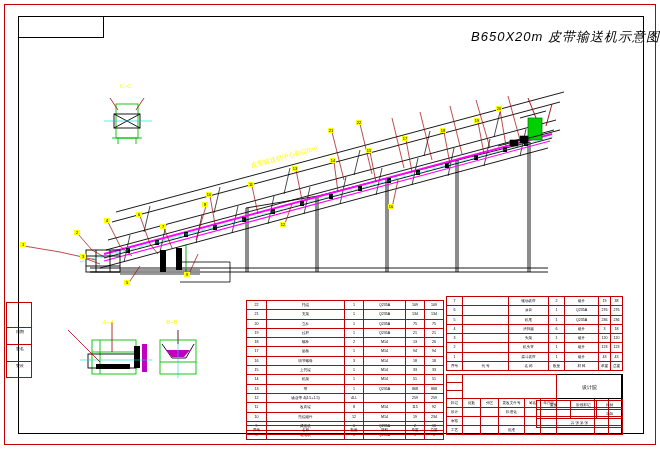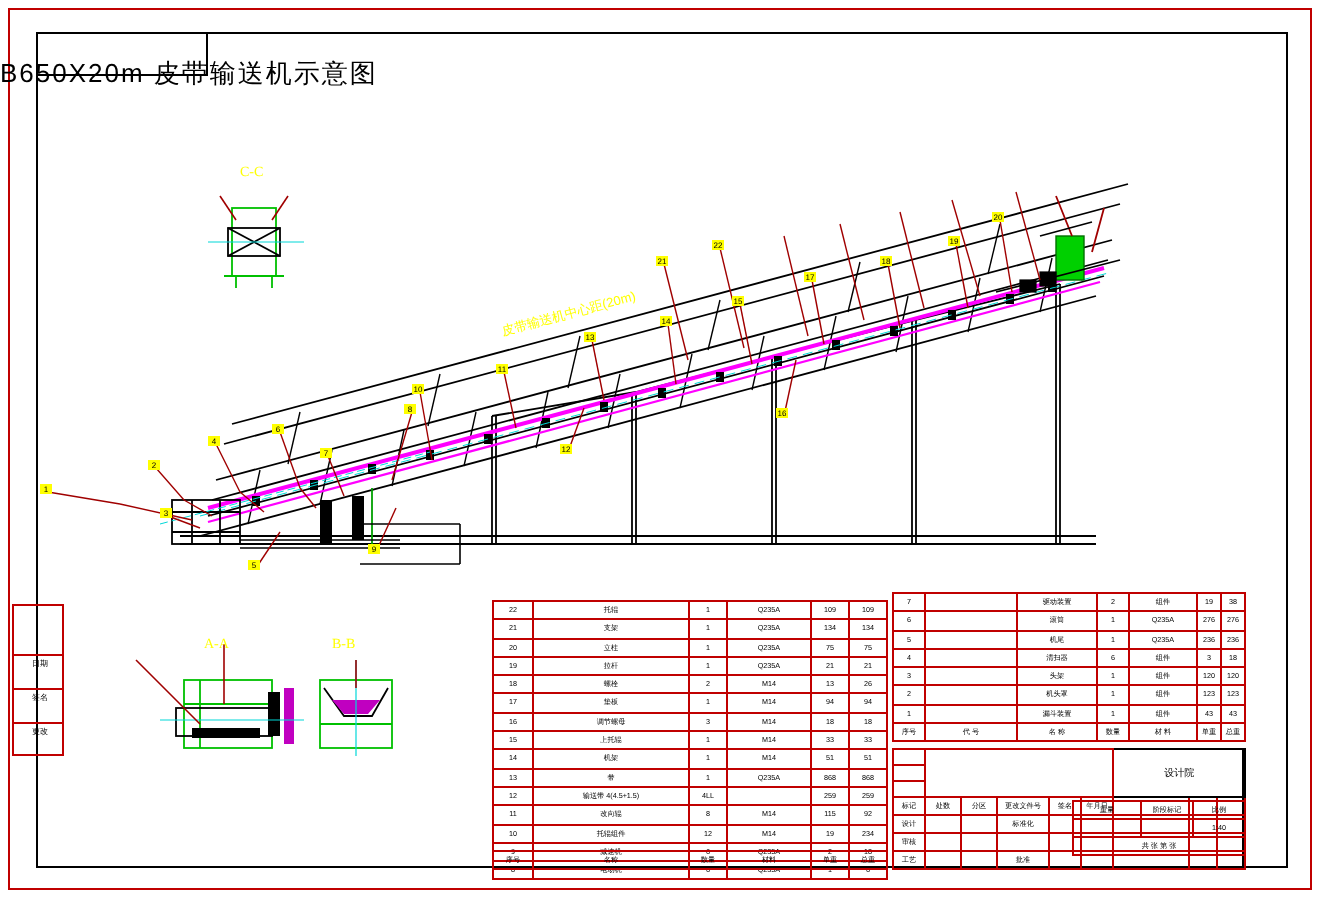--- a/index.html
+++ b/index.html
@@ -16,22 +16,22 @@
          border-right:1px solid #000;border-bottom:1px solid #000;box-sizing:border-box;}
 
   
   .rev-strip{position:absolute;left:6px;top:302px;width:26px;height:76px;
              border:1px solid #c00000;box-sizing:border-box;}
   .rev-strip .r{position:absolute;left:0;width:100%;border-top:1px solid #c00000;}
   .rev-strip .t{position:absolute;left:2px;width:22px;font-size:4px;color:#000;
                 text-align:center;white-space:nowrap;overflow:hidden;}
 
   
-  .main-title{position:absolute;left:0;top:28px;width:660px;text-align:left;
-              font-size:13px;color:#000;letter-spacing:1px;white-space:nowrap;}
+  .main-title{position:absolute;left:0;top:28px;width:660px;text-align:right;
+              font-size:13px;color:#000;letter-spacing:1px;white-space:nowrap;font-style:italic;}
 
   
   svg.cad{position:absolute;left:0;top:0;width:660px;height:449px;
           overflow:visible;pointer-events:none;}
   .sect-lbl{position:absolute;font-size:7px;color:#ffff00;white-space:nowrap;
             font-family:"Liberation Serif",serif;}
   .yl-note{position:absolute;font-size:6.5px;color:#ffff00;white-space:nowrap;
            transform-origin:left top;}
 
   

